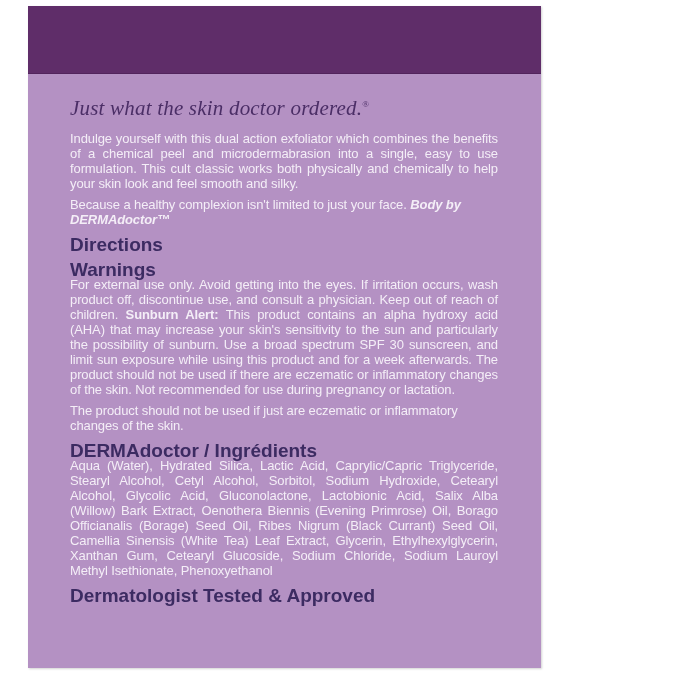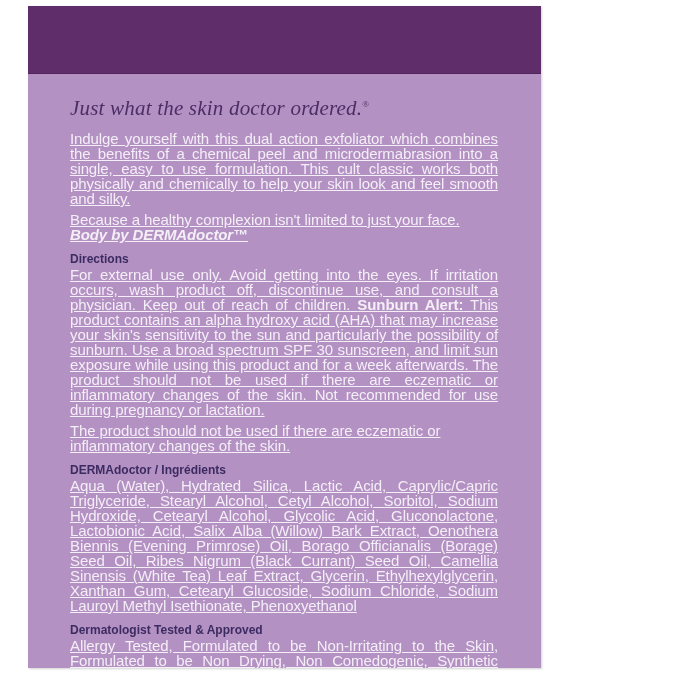--- a/index.html
+++ b/index.html
@@ -45,31 +45,30 @@
     letter-spacing:0.2px;
   }
   .tagline sup{
     font-size:9px;
     font-style:normal;
     vertical-align:super;
     line-height:0;
   }
   p.body{
     margin:0 0 6px 0;
-    font-size:15px;
+    font-size:13px;
     line-height:15px;
     letter-spacing:-0.1px;
     color:var(--body-text);
     text-align:justify;
-    text-decoration:underline;
   }
   p.body.last-left{text-align:left;}
   h3.sec{
     margin:10px 0 0 0;
-    font-size:12px;
+    font-size:19px;
     line-height:15px;
     font-weight:bold;
     color:var(--heading);
     letter-spacing:0;
   }
   .brand{font-weight:bold;font-style:italic;}
   .alert{font-weight:bold;}
 </style>
 </head>
 <body>
@@ -82,23 +81,23 @@
       <span>Just what the skin doctor ordered.</span><sup>®</sup>
     </div>
 
     <p class="body">Indulge yourself with this dual action exfoliator which combines the benefits of a chemical peel and microdermabrasion into a single, easy to use formulation.  This cult classic works both physically and chemically to help your skin look and feel smooth and silky.</p>
 
 
     <p class="body last-left"><span>Because a healthy complexion isn't limited to just your face. </span><span class="brand">Body by DERMAdoctor™</span></p>
 
     <h3 class="sec">Directions</h3>
 
+    <h3 class="sec">Warnings</h3>
     <p class="body"><span>For external use only. Avoid getting into the eyes. If irritation occurs, wash product off, discontinue use, and consult a physician. Keep out of reach of children.  </span><span class="alert">Sunburn Alert:</span><span> This product contains an alpha hydroxy acid (AHA) that may increase your skin's sensitivity to the sun and particularly the possibility of sunburn.  Use a broad spectrum SPF 30 sunscreen, and limit sun exposure while using this product and for a week afterwards. The product should not be used if there are eczematic or inflammatory changes of the skin. Not recommended for use during pregnancy or lactation.</span></p>
-    <p class="body last-left">The product should not be used if there are eczematic or inflammatory changes of the skin.</p>
+    <p class="body last-left">The product should not be used if just are eczematic or inflammatory changes of the skin.</p>
 
     <h3 class="sec">DERMAdoctor / Ingrédients</h3>
     <p class="body">Aqua (Water), Hydrated Silica, Lactic Acid, Caprylic/Capric Triglyceride, Stearyl Alcohol, Cetyl Alcohol, Sorbitol, Sodium Hydroxide, Cetearyl Alcohol, Glycolic Acid, Gluconolactone, Lactobionic Acid, Salix Alba (Willow) Bark Extract, Oenothera Biennis (Evening Primrose) Oil, Borago Officianalis (Borage) Seed Oil, Ribes Nigrum (Black Currant) Seed Oil, Camellia Sinensis (White Tea) Leaf Extract, Glycerin, Ethylhexylglycerin, Xanthan Gum, Cetearyl Glucoside, Sodium Chloride, Sodium Lauroyl Methyl Isethionate, Phenoxyethanol</p>
 
     <h3 class="sec">Dermatologist Tested &amp; Approved</h3>
-    <p class="body">Allergy Tested, Formulated to be Non-Irritating to the Skin, Formulated to be Non Drying, Non Comedogenic, Synthetic Fragrance Free, Synthetic Dye Free, Cruelty Free, Phthalate Free, Gluten Free, Soap Free, Sulfate Free, No Animal Testing</p>
 
   </div>
 </div>
 
 </body></html>

